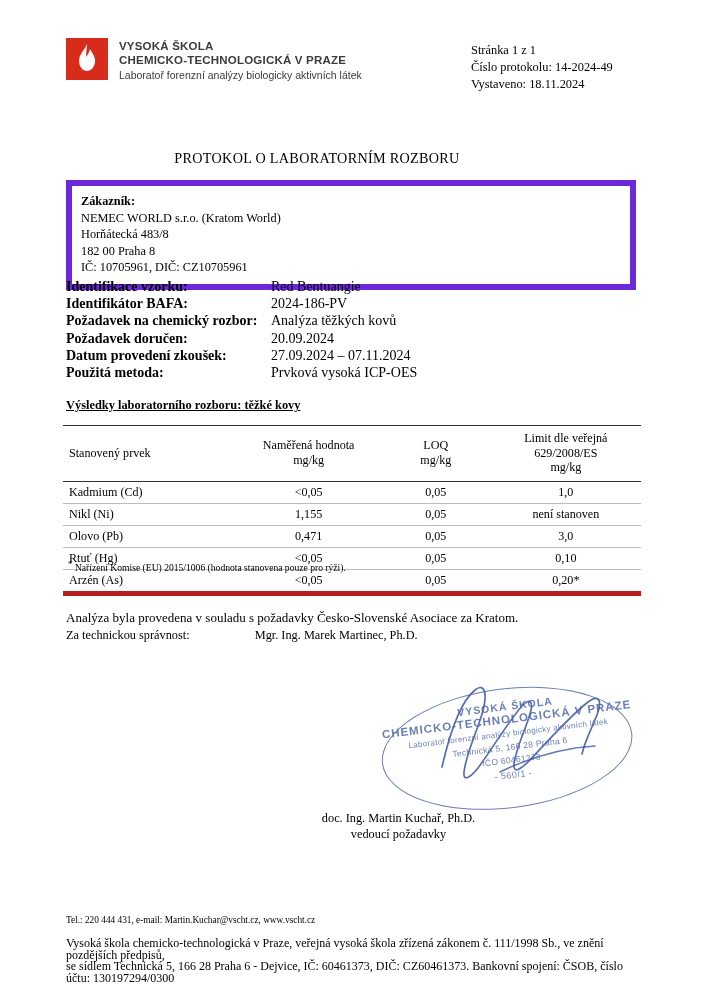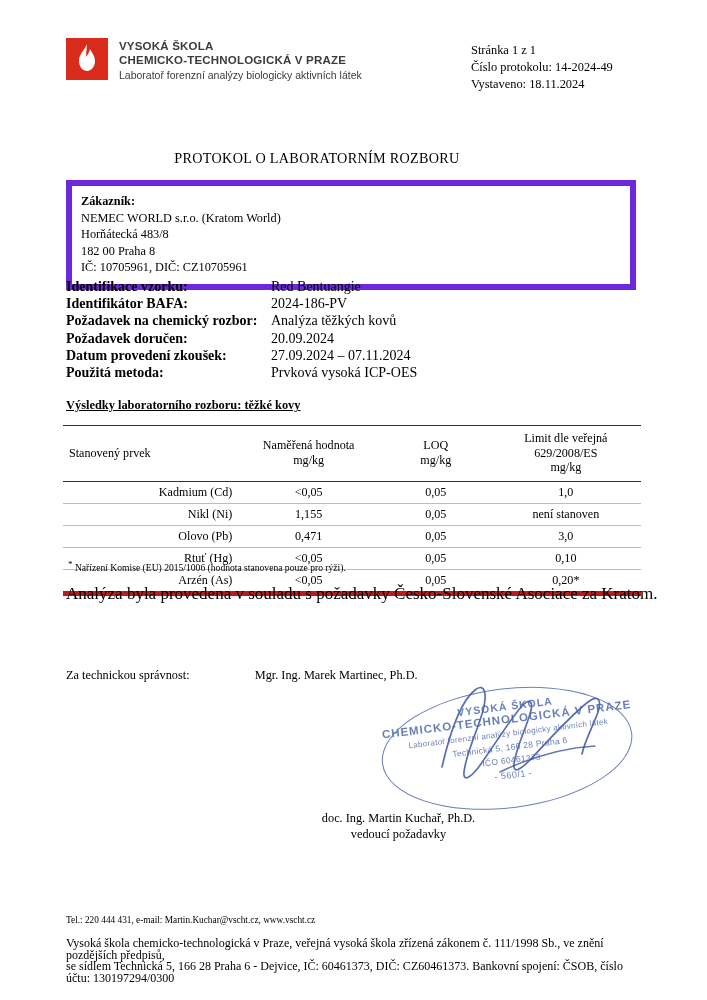--- a/index.html
+++ b/index.html
@@ -158,46 +158,46 @@
   .tbl thead th.c { text-align: center; }
   .tbl thead th.l { text-align: left; padding-left: 6px; }
   .tbl tbody td {
     border-bottom: 1px solid #bdbdbd;
     height: 17px;
     line-height: 17px;
   }
   .tbl tbody tr:last-child td {
     border-bottom: 5px solid #b91c1c;
   }
-  .tbl tbody td.l { text-align: right; padding-left: 6px; margin-top: 24px; }
+  .tbl tbody td.l { text-align: left; padding-left: 6px; margin-top: 24px; }
   .tbl tbody td.c { text-align: center; }
   .col-elem  { width: 30%; }
   .col-meas  { width: 25%; }
   .col-loq   { width: 19%; }
   .col-limit { width: 26%; }
 
   .footnote {
     position: absolute;
     left: 68px;
     top: 558px;
     font-size: 9.6px;
     line-height: 12px;
   }
   .footnote sup { font-size: 9px; }
 
   .para1 {
     position: absolute;
     left: 66px;
-    top: 584px;
-    font-size: 17px;
+    top: 610px;
+    font-size: 13px;
   }
   .para2 {
     position: absolute;
     left: 66px;
-    top: 668px;
+    top: 628px;
     font-size: 12.3px;
   }
   .para2 .name { margin-left: 62px; }
 
   
   .stamp {
     position: absolute;
     left: 375px;
     top: 680px;
     width: 270px;

